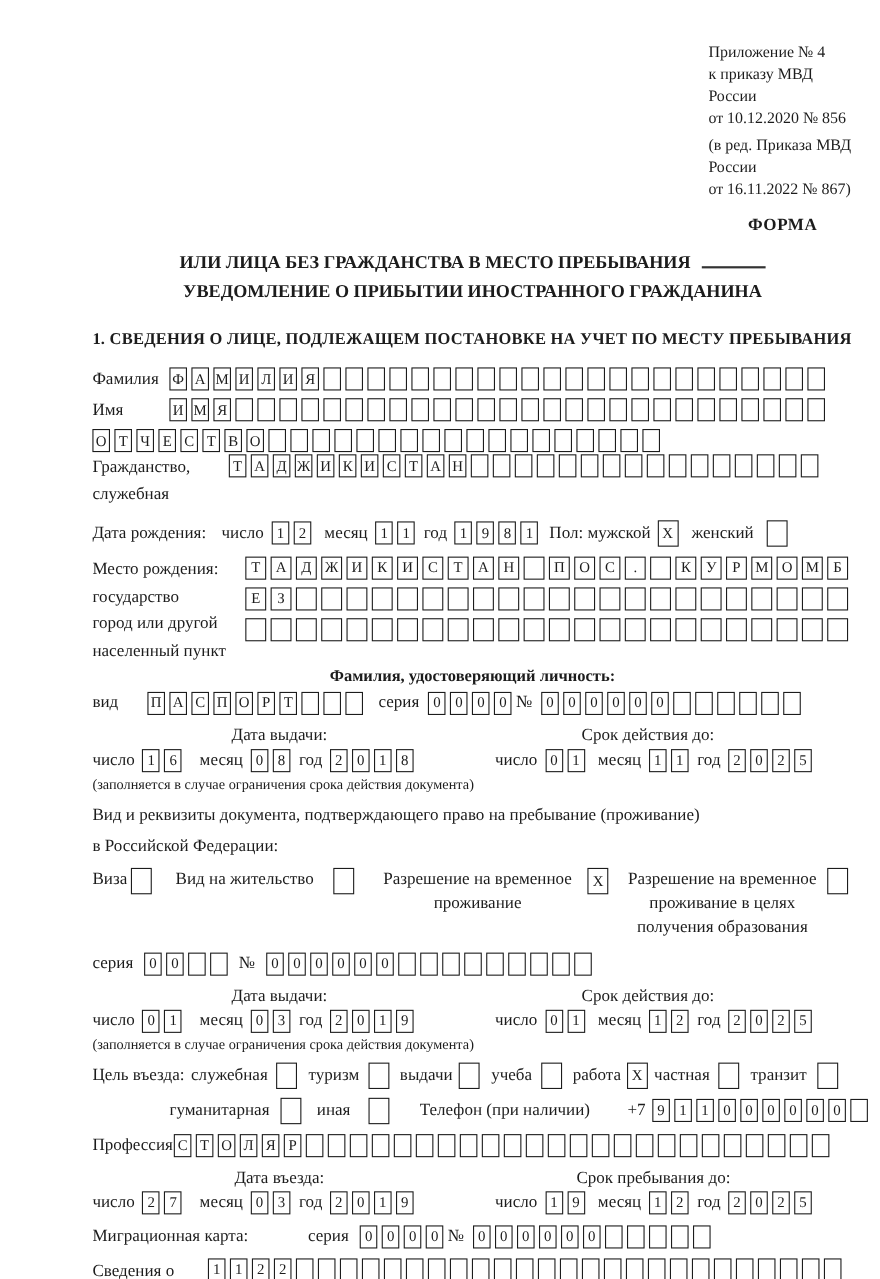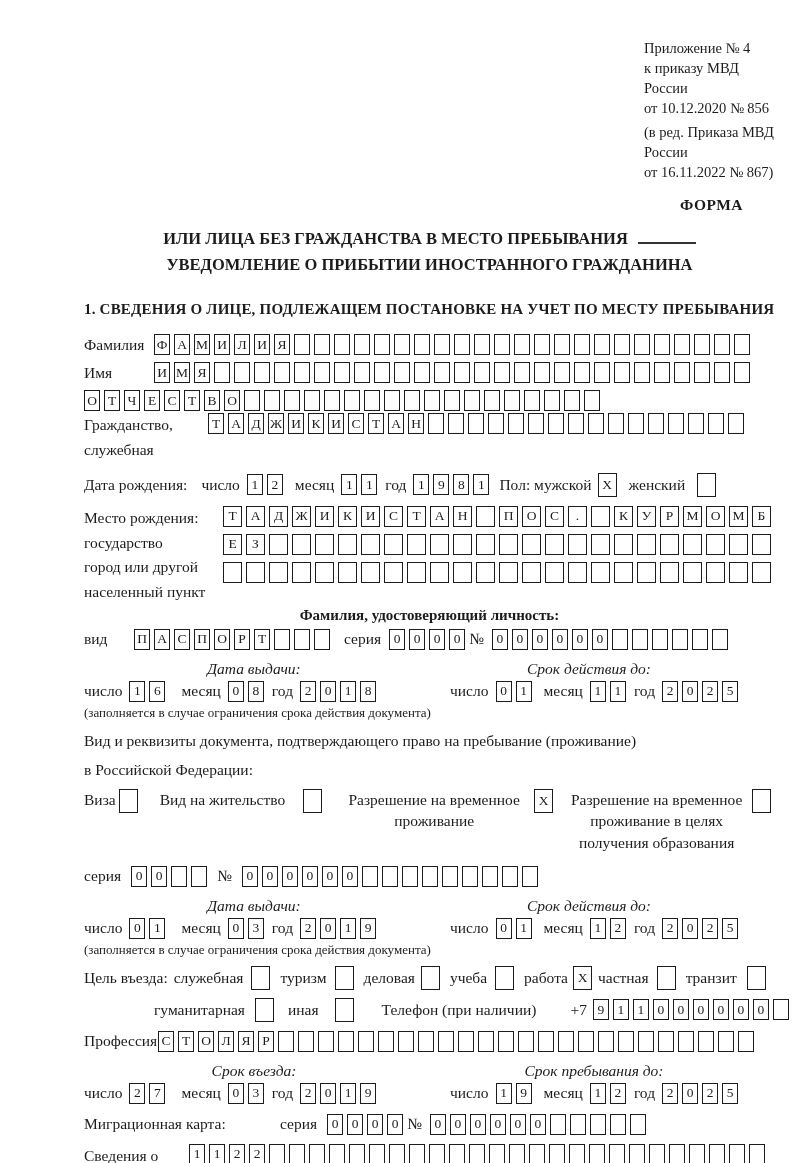--- a/index.html
+++ b/index.html
@@ -25,21 +25,21 @@
     width:16px; height:21px; border:1.5px solid #1c1c1c; margin-right:4px;
     display:inline-flex; align-items:center; justify-content:center;
     font-size:13.5px; font-family:"Liberation Serif", serif; flex:0 0 auto;
   }
   .wide .cell { width:19px; }
   .chk .cell { width:19px; height:24px; margin-right:0; }
 
   .w70 { width:70px; }  .w120 { width:124px; } .w147 { width:147px; } .w48 { width:50px; }
   .dlab { margin:0 7px 0 0; font-size:15.5px; }
   .dgroup { display:inline-flex; align-items:center; }
-  .dg-heads { display:flex; font-size:15.5px; margin-top:10px;font-style:italic; }
+  .dg-heads { display:flex; font-size:15.5px; margin-top:10px; }
   .note { font-size:13px; text-align:left; margin-top:3px; }
   .center-bold { text-align:center; font-weight:bold; font-size:15px; margin-top:8px; }
   .opt { display:inline-flex; align-items:flex-start; }
   .opt .olbl { font-size:15.5px; text-align:center; line-height:1.4; }
   .stack3 { display:flex; }
   .stack3 .labels { width:143px; }
   .stack3 .rows > div { margin-bottom:7px; display:flex; }
 </style>
 </head>
 <body>
@@ -531,21 +531,21 @@
   <div class="row" style="margin-top:8px;">
     <span class="lbl" style="margin-right:6px;">Цель въезда:</span>
     <span class="lbl">служебная</span>
     <span class="cells chk" style="margin-left:8px;">
         <span class="cell"></span>
       </span>
     <span class="lbl" style="margin-left:10px;">туризм</span>
     <span class="cells chk" style="margin-left:8px;">
         <span class="cell"></span>
       </span>
-    <span class="lbl" style="margin-left:10px;">деловая</span>
+    <span class="lbl" style="margin-left:10px;">выдачи</span>
     <span class="cells chk" style="margin-left:6px;">
         <span class="cell"></span>
       </span>
     <span class="lbl" style="margin-left:10px;">учеба</span>
     <span class="cells chk" style="margin-left:8px;">
         <span class="cell"></span>
       </span>
     <span class="lbl" style="margin-left:10px;">работа</span>
     <span class="cells chk" style="margin-left:5px;">
         <span class="cell">X</span>
@@ -615,21 +615,21 @@
         <span class="cell"></span>
         <span class="cell"></span>
         <span class="cell"></span>
         <span class="cell"></span>
         <span class="cell"></span>
         <span class="cell"></span>
       </span>
   </div>
 
   <div class="dg-heads">
-    <span style="width:340px; text-align:center;">Срок въезда:</span>
+    <span style="width:340px; text-align:center;">Дата въезда:</span>
     <span style="width:340px; text-align:center;">Срок пребывания до:</span>
   </div>
 
   <div class="row" style="margin-top:3px;">
     <span class="dgroup">
       <span class="dlab">число</span>
       <span class="cells">
           <span class="cell">2</span>
           <span class="cell">7</span>
         </span>

